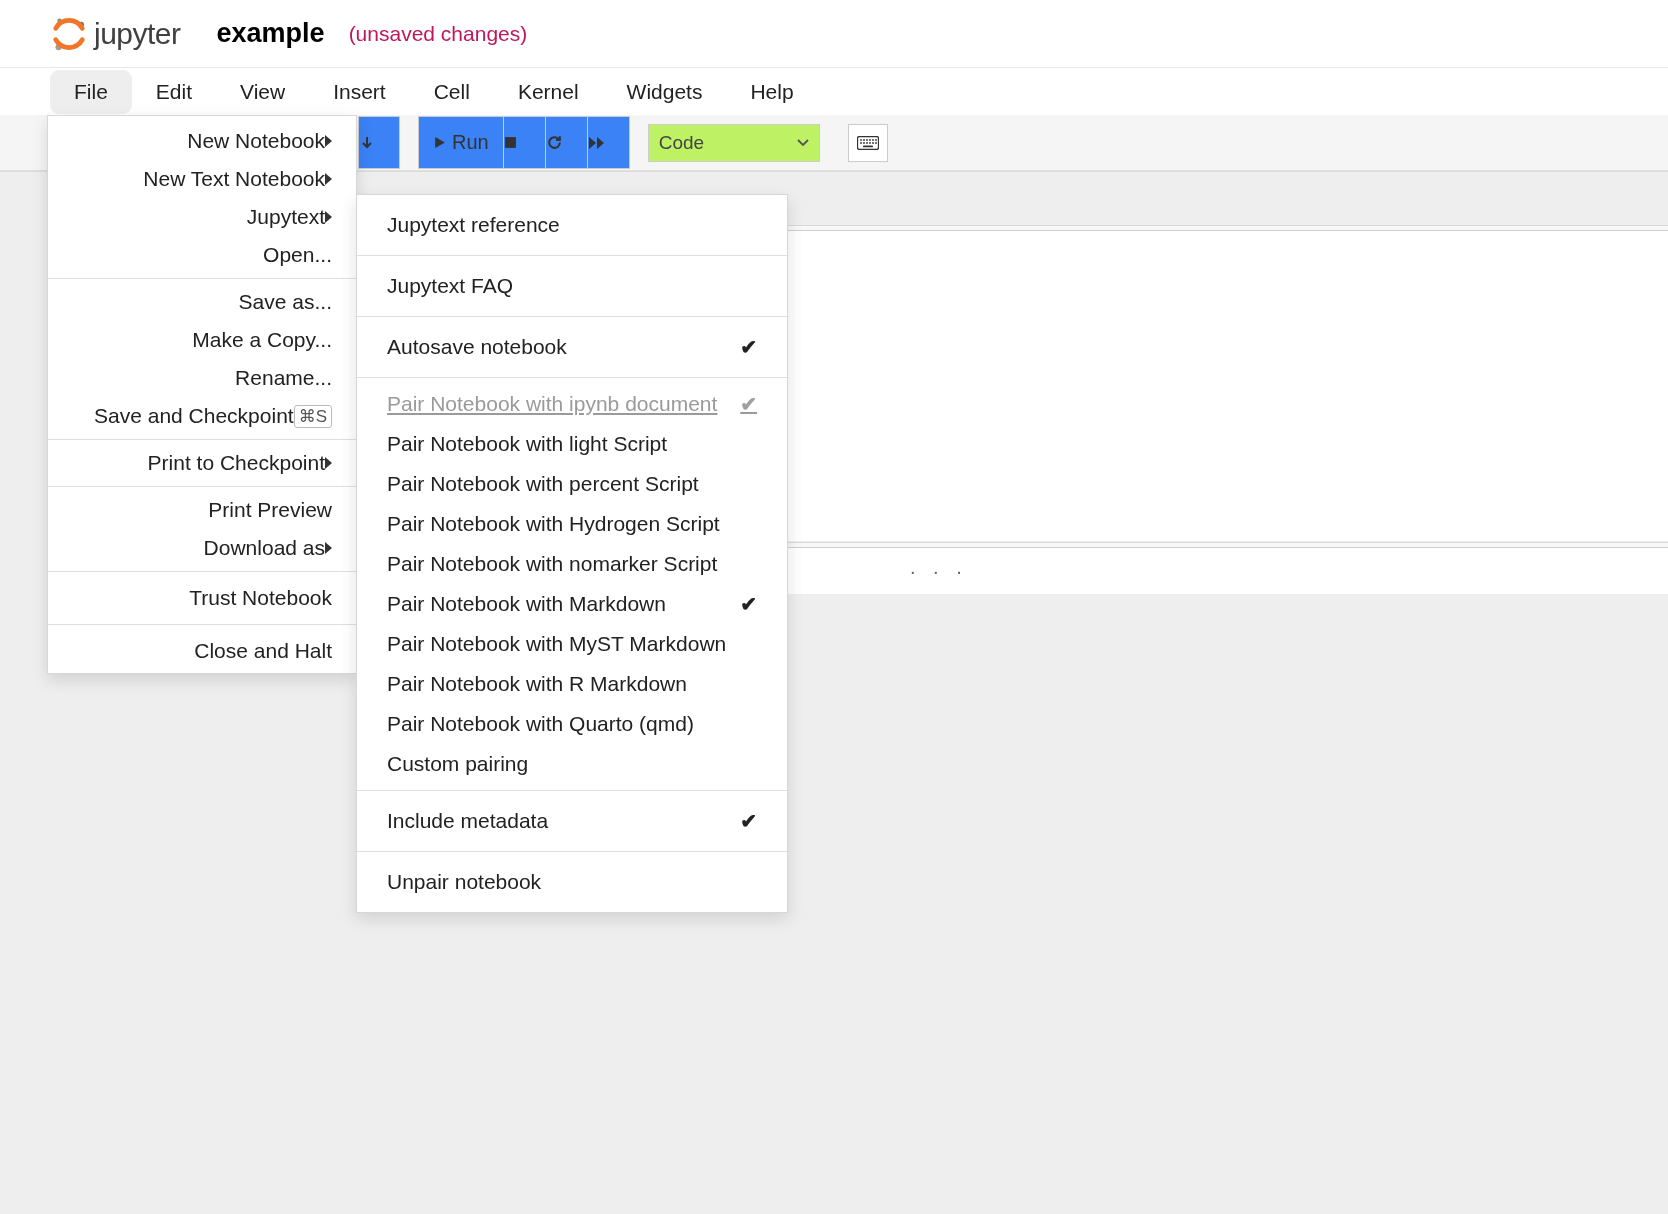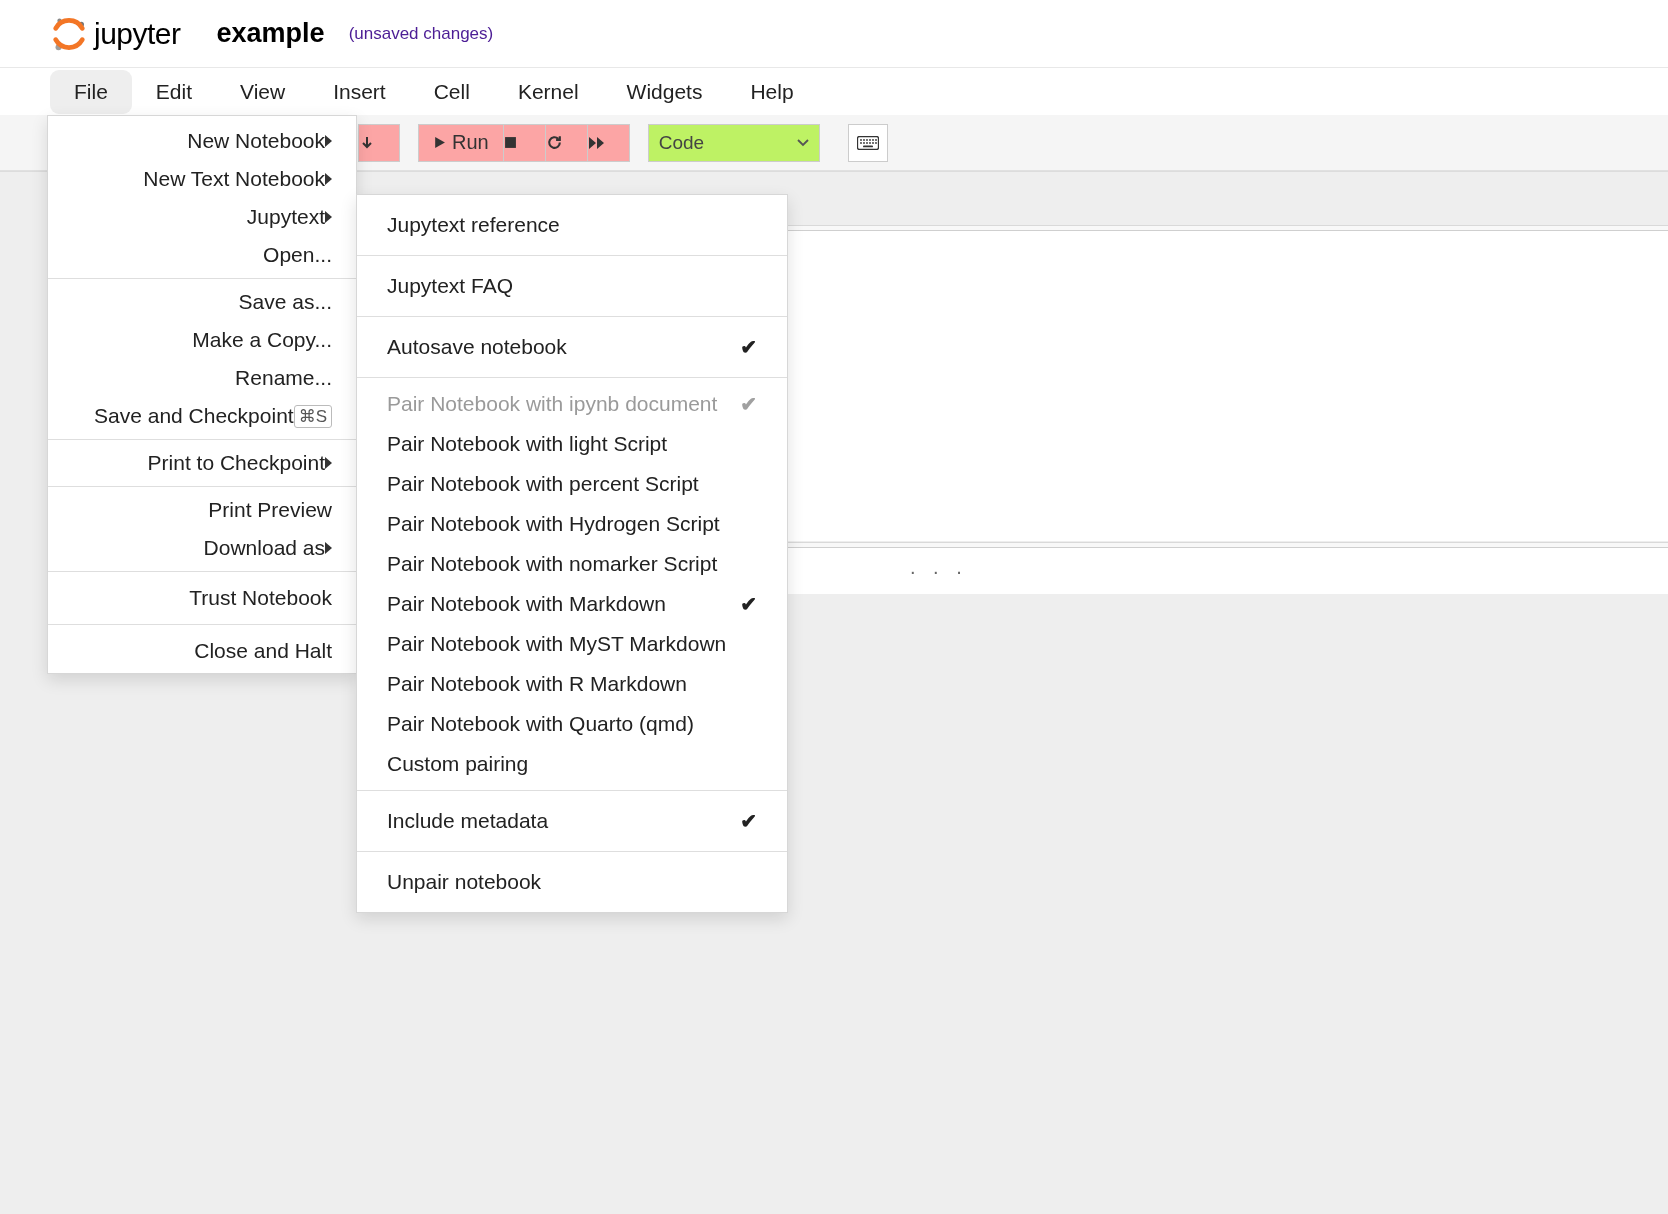--- a/index.html
+++ b/index.html
@@ -24,22 +24,22 @@
       gap: 6px;
     }
     .jupyter-logo svg { display: block; }
     .notebook-title {
       font-size: 27px;
       font-weight: 600;
       margin-left: 36px;
       color: #000;
     }
     .unsaved {
-      font-size: 17px;
-      color: #4c1d95;
+      font-size: 21px;
+      color: #be185d;
       margin-left: 24px;
     }
     .menubar-container {
       border-bottom: 1px solid #dcdcdc;
       background: #fff;
     }
     .menubar {
       display: flex;
       align-items: center;
       height: 47px;
@@ -58,24 +58,24 @@
     .toolbar-area {
       background: #f5f5f5;
       height: 56px;
       display: flex;
       align-items: center;
       padding-left: 358px;
       gap: 0;
       border-bottom: 1px solid #e0e0e0;
     }
     .tb-btn {
-      height: 38px;
+      height: 53px;
       min-width: 42px;
       border: 1px solid #ccc;
-      background: #fca5a5;
+      background: #3b82f6;
       display: inline-flex;
       align-items: center;
       justify-content: flex-start;
       font-size: 17px;
       color: #333;
       cursor: pointer;
     }
     .tb-group { display: inline-flex; }
     .tb-group .tb-btn + .tb-btn { border-left: none; }
     .tb-run { padding: 0 14px; gap: 6px; }
@@ -158,21 +158,21 @@
       justify-content: space-between;
       min-height: 30px;
       font-size: 21px;
     }
     .sub-item.compact {
       padding: 8px 30px;
     }
     .sub-sep {
       border-top: 1px solid #dedede;
     }
-    .sub-item.disabled { color: #9a9a9a; }
+    .sub-item.disabled { color: #9a9a9a; text-decoration: underline; }
     .check {
       font-weight: 900;
       font-size: 20px;
     }
     .check.disabled { color: #a0a0a0; }
     .content-bg {
       position: absolute;
       top: 172px;
       left: 0; right: 0;
       bottom: 0;
@@ -225,21 +225,21 @@
 
 <div class="header">
   <div class="jupyter-logo">
     <svg width="38" height="38" viewBox="0 0 40 40">
       <circle cx="10" cy="6" r="2.3" fill="#888"></circle>
       <circle cx="33" cy="10" r="2.8" fill="#777"></circle>
       <circle cx="9" cy="34" r="3.2" fill="#9e9e9e"></circle>
       <path d="M6 14 A16 16 0 0 1 34 14" stroke="#f37626" stroke-width="5" fill="none" stroke-linecap="round"></path>
       <path d="M6 26 A16 16 0 0 0 34 26" stroke="#f37626" stroke-width="5" fill="none" stroke-linecap="round"></path>
     </svg>
-    <span style="font-size:30px;color:#000000;font-weight:400;letter-spacing:-0.5px;">jupyter</span>
+    <span style="font-size:30px;color:#404040;font-weight:400;letter-spacing:-0.5px;">jupyter</span>
   </div>
   <span class="notebook-title">example</span>
   <span class="unsaved">(unsaved changes)</span>
 </div>
 
 <div class="menubar-container">
   <div class="menubar">
     <div class="menu-item active">File</div>
     <div class="menu-item">Edit</div>
     <div class="menu-item">View</div>

